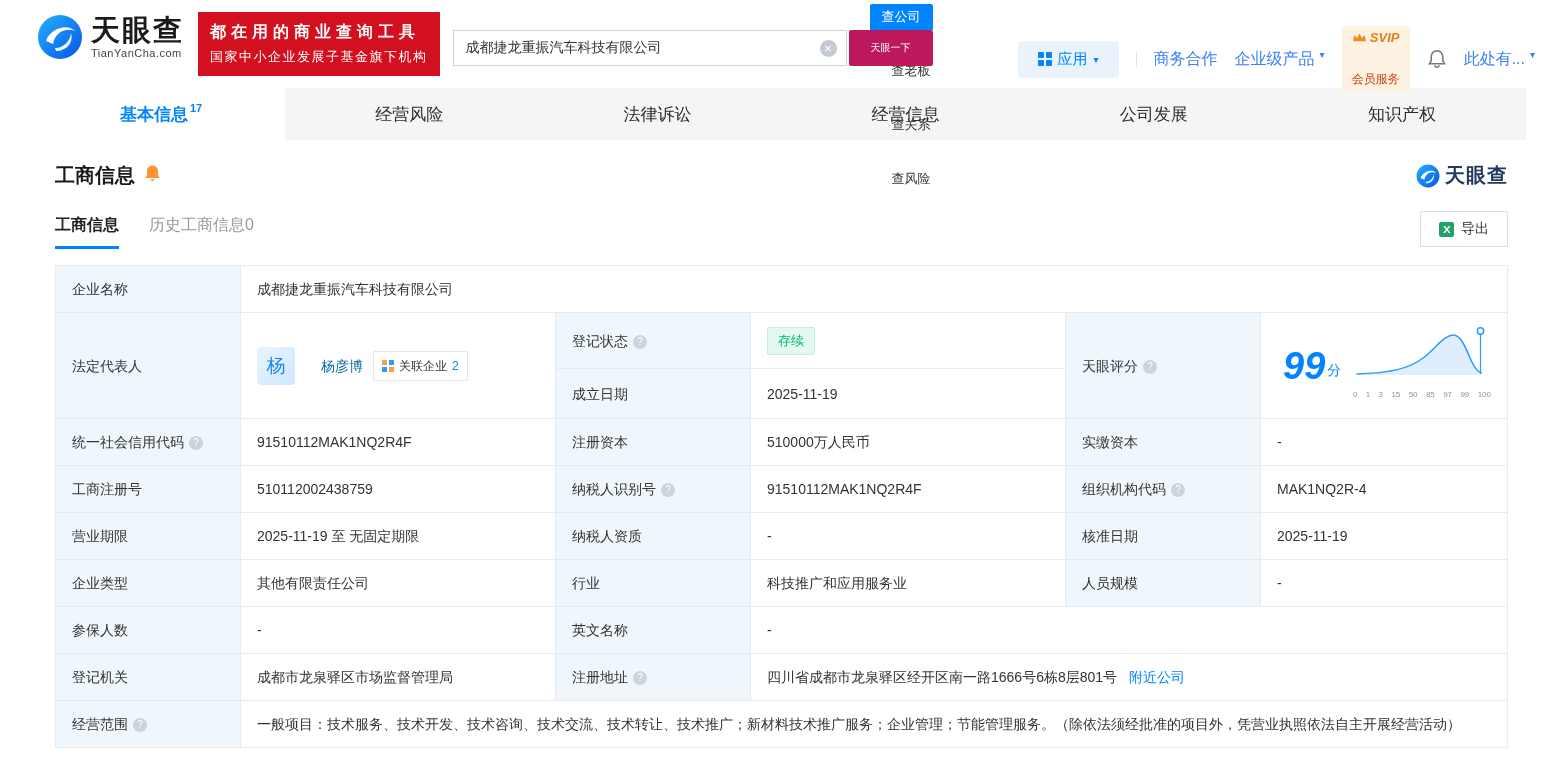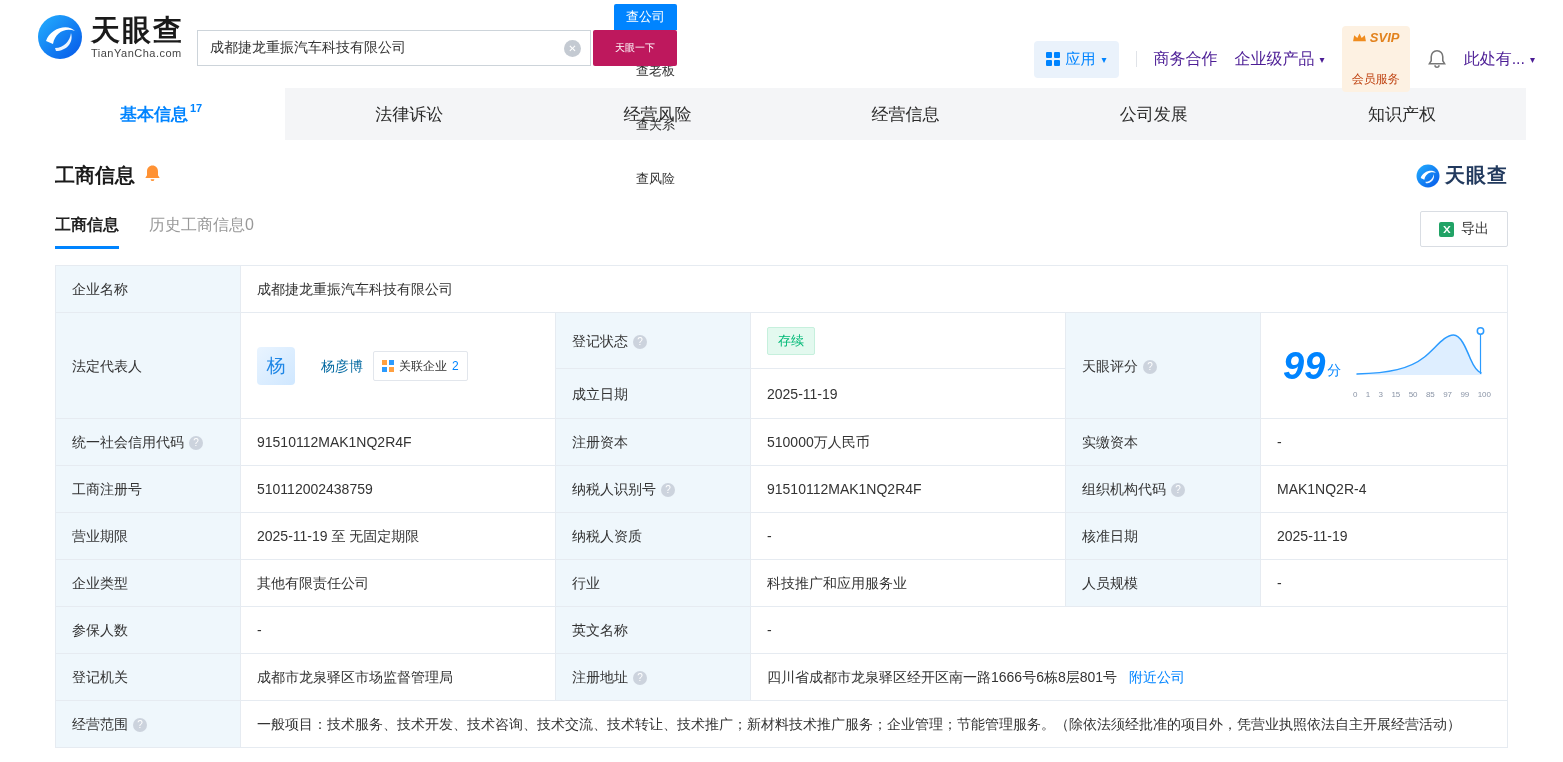--- a/index.html
+++ b/index.html
@@ -26,24 +26,24 @@
   .search-input-wrap { position:relative; width:394px; height:36px; border:1px solid #cdd4da; background:#fff; }
   .search-input-wrap input { width:100%; height:100%; border:none; outline:none; padding:0 34px 0 12px; font-size:14px; color:#333;
     font-family:"Liberation Sans","DejaVu Sans",sans-serif; }
   .clear-icon { position:absolute; right:9px; top:9px; width:17px; height:17px; border-radius:50%; background:#c4cad2;
     color:#fff; font-size:10px; display:flex; align-items:center; justify-content:center; }
   .search-btn { width:84px; height:36px; margin-left:2px; background:#be185d; color:#fff; border:none; border-radius:2px;
     font-size:10px; font-family:inherit; }
 
   .header-right { margin-left:auto; display:flex; align-items:center; gap:17px; margin-top:26px; white-space:nowrap; }
   .apps-btn { display:flex; align-items:center; gap:6px; background:#eaf2fb; color:#0084ff; font-size:15px;
-    padding:9px 12px; border-radius:4px; }
+    padding:9px 20px; border-radius:4px; }
   .caret { font-size:10px; color:inherit; }
   .hdivider { width:1px; height:16px; background:#e0e3e8; }
-  .hlink { font-size:16px; color:#4c1d95; display:flex; align-items:center; gap:5px; }
+  .hlink { font-size:16px; color:#3b82f6; display:flex; gap:5px; }
   .svip { display:flex; flex-direction:column; align-items:center; background:#fdf1e2; border-radius:4px; padding:4px 10px;gap:25px; }
   .svip-top { display:flex; align-items:center; gap:3px; font-size:13px; font-weight:bold; font-style:italic; color:#e2821d; }
   .svip-bottom { font-size:12px; color:#bf4312; margin-top:1px; }
   .bell-btn { display:flex; align-items:center; }
 
   
   .nav-bar { display:flex; height:52px; margin:0 37px; background:#f4f5f7; }
   .nav-tab { flex:1; display:flex; align-items:center; justify-content:center; font-size:17px; color:#2b2b2b; position:relative; }
   .nav-tab.active { background:#fff; color:#0084ff; font-weight:bold; }
   .nav-tab sup { font-size:11px; margin-left:2px; vertical-align:super; position:relative; top:-6px; }
@@ -108,20 +108,24 @@
       <circle cx="23" cy="23" r="22" fill="url(#lg1)"></circle>
       <path d="M9 27 C13 14 31 9 38 17 C29 13 18 18 16 30 Z" fill="#fff"></path>
       <path d="M18 34 C27 34 33 27 34 19 C37 29 29 37 19 37 Z" fill="#fff" opacity="0.92"></path>
     </svg>
     <div class="logo-text">
       <div class="logo-name">天眼查</div>
       <div class="logo-domain">TianYanCha.com</div>
     </div>
   </div>
 
+  <div class="banner">
+    <div class="banner-line1">都在用的商业查询工具</div>
+    <div class="banner-line2">国家中小企业发展子基金旗下机构</div>
+  </div>
 
   <div class="search-block">
     <div class="search-tabs">
       <span class="stab active clickable">查公司</span>
       <span class="stab clickable">查老板</span>
       <span class="stab clickable">查关系</span>
       <span class="stab clickable">查风险</span>
     </div>
     <div class="search-row">
       <div class="search-input-wrap">
@@ -174,24 +178,24 @@
     </a>
   </div>
 </div>
 
 <div class="nav-bar">
   <div class="nav-tab active clickable">
     <span>基本信息</span>
       <sup>17</sup>
   </div>
   <div class="nav-tab clickable">
+    <span>经营风险</span>
+  </div>
+  <div class="nav-tab clickable">
     <span>法律诉讼</span>
-  </div>
-  <div class="nav-tab clickable">
-    <span>经营风险</span>
   </div>
   <div class="nav-tab clickable">
     <span>经营信息</span>
   </div>
   <div class="nav-tab clickable">
     <span>公司发展</span>
   </div>
   <div class="nav-tab clickable">
     <span>知识产权</span>
   </div>

